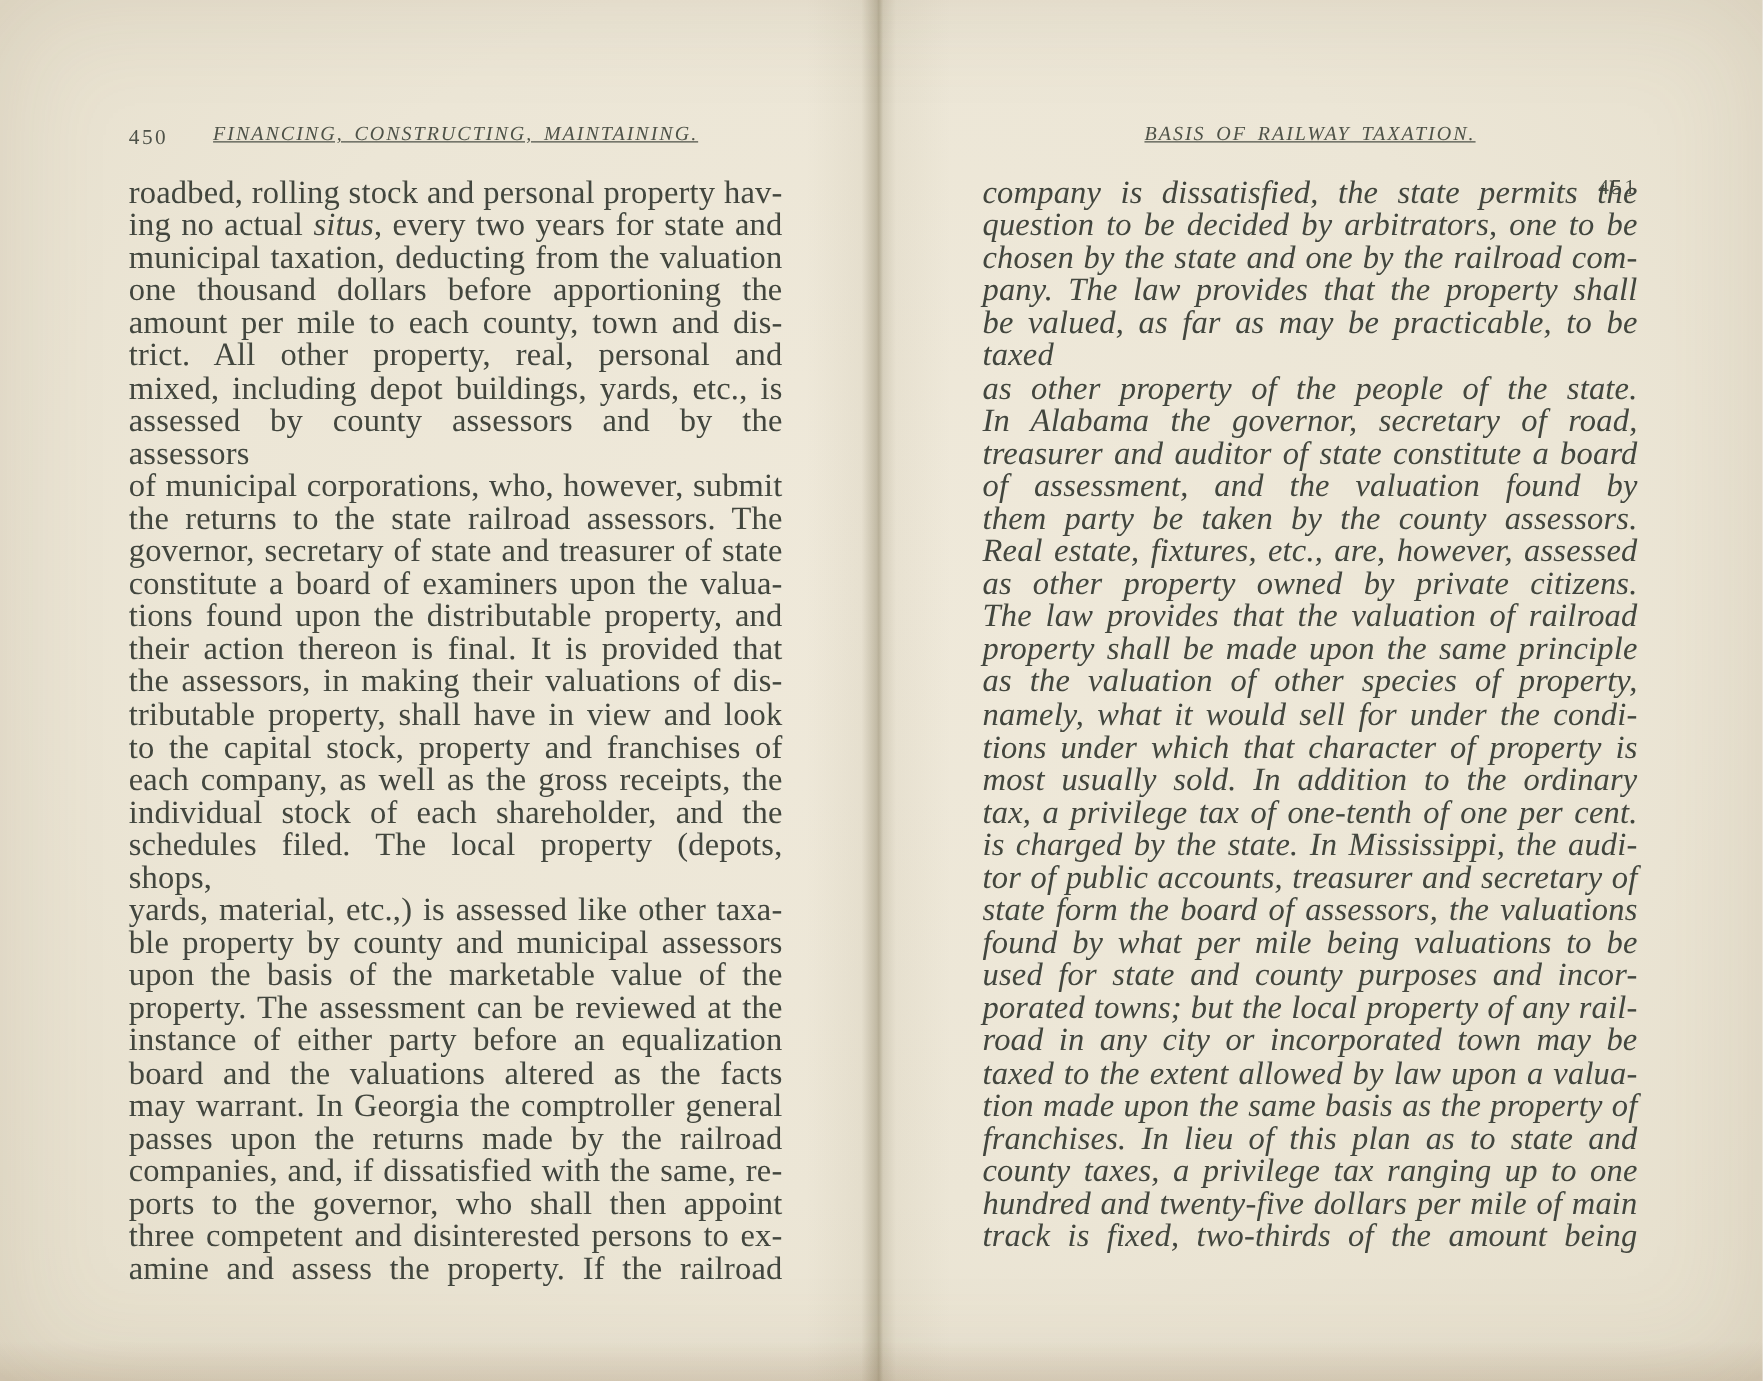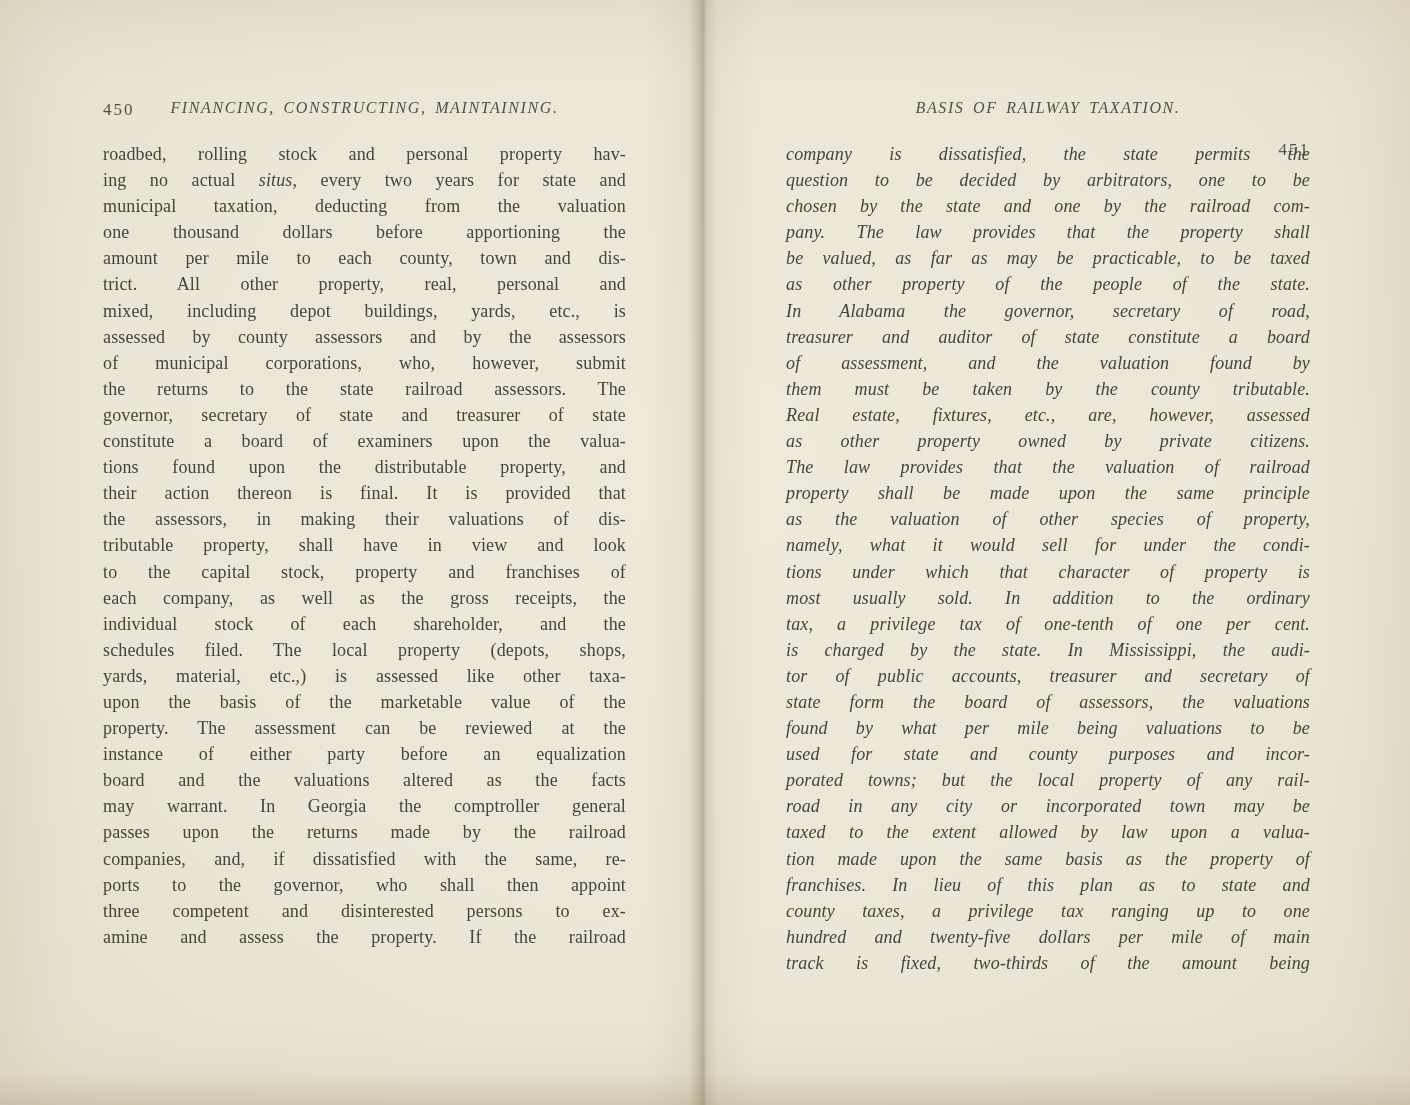--- a/index.html
+++ b/index.html
@@ -43,20 +43,21 @@
     background: linear-gradient(180deg, rgba(150,120,88,0) 0%, rgba(150,120,88,0.18) 100%);
     pointer-events: none;
   }
 
   .page-header {
     position: absolute;
     top: 99px;
     height: 24px;
     font-size: 16px;
     color: #4e5248;
+    text-decoration: underline;
   }
   .page-header .running {
     display: block;
     text-align: center;
     font-style: italic;
     letter-spacing: 1.6px;
     word-spacing: 3px;
   }
   .page-header .pagenum {
     position: absolute;
@@ -66,21 +67,21 @@
     letter-spacing: 2px;
   }
   .header-left { left: 103px; width: 523px; }
   .header-left .pagenum { left: 0; }
   .header-right { left: 786px; width: 524px; }
   .header-right .pagenum { right: 0; margin-top: 40px; }
 
   .page-body {
     position: absolute;
     top: 141px;
-    font-size: 18px;
+    font-size: 26px;
     line-height: 26.1px;
     letter-spacing: 0.15px;
   }
   .body-left  { left: 103px; width: 523px; }
   .body-right { left: 786px; width: 524px; font-style: italic; }
 
   .line {
     text-align: justify;
     text-align-last: justify;
     white-space: normal;
@@ -119,20 +120,21 @@
       <div class="line">constitute a board of examiners upon the valua-</div>
       <div class="line">tions found upon the distributable property, and</div>
       <div class="line">their action thereon is final. It is provided that</div>
       <div class="line">the assessors, in making their valuations of dis-</div>
       <div class="line">tributable property, shall have in view and look</div>
       <div class="line">to the capital stock, property and franchises of</div>
       <div class="line">each company, as well as the gross receipts, the</div>
       <div class="line">individual stock of each shareholder, and the</div>
       <div class="line">schedules filed. The local property (depots, shops,</div>
       <div class="line">yards, material, etc.,) is assessed like other taxa-</div>
+      <div class="line">ble property by county and municipal assessors</div>
       <div class="line">upon the basis of the marketable value of the</div>
       <div class="line">property. The assessment can be reviewed at the</div>
       <div class="line">instance of either party before an equalization</div>
       <div class="line">board and the valuations altered as the facts</div>
       <div class="line">may warrant. In Georgia the comptroller general</div>
       <div class="line">passes upon the returns made by the railroad</div>
       <div class="line">companies, and, if dissatisfied with the same, re-</div>
       <div class="line">ports to the governor, who shall then appoint</div>
       <div class="line">three competent and disinterested persons to ex-</div>
       <div class="line">amine and assess the property. If the railroad</div>
@@ -140,21 +142,21 @@
   <div class="page-body body-right">
       <div class="line">company is dissatisfied, the state permits the</div>
       <div class="line">question to be decided by arbitrators, one to be</div>
       <div class="line">chosen by the state and one by the railroad com-</div>
       <div class="line">pany. The law provides that the property shall</div>
       <div class="line">be valued, as far as may be practicable, to be taxed</div>
       <div class="line">as other property of the people of the state.</div>
       <div class="line">In Alabama the governor, secretary of road,</div>
       <div class="line">treasurer and auditor of state constitute a board</div>
       <div class="line">of assessment, and the valuation found by</div>
-      <div class="line">them must be taken by the county tributable.</div>
+      <div class="line">them party be taken by the county assessors.</div>
       <div class="line">Real estate, fixtures, etc., are, however, assessed</div>
       <div class="line">as other property owned by private citizens.</div>
       <div class="line">The law provides that the valuation of railroad</div>
       <div class="line">property shall be made upon the same principle</div>
       <div class="line">as the valuation of other species of property,</div>
       <div class="line">namely, what it would sell for under the condi-</div>
       <div class="line">tions under which that character of property is</div>
       <div class="line">most usually sold. In addition to the ordinary</div>
       <div class="line">tax, a privilege tax of one-tenth of one per cent.</div>
       <div class="line">is charged by the state. In Mississippi, the audi-</div>

